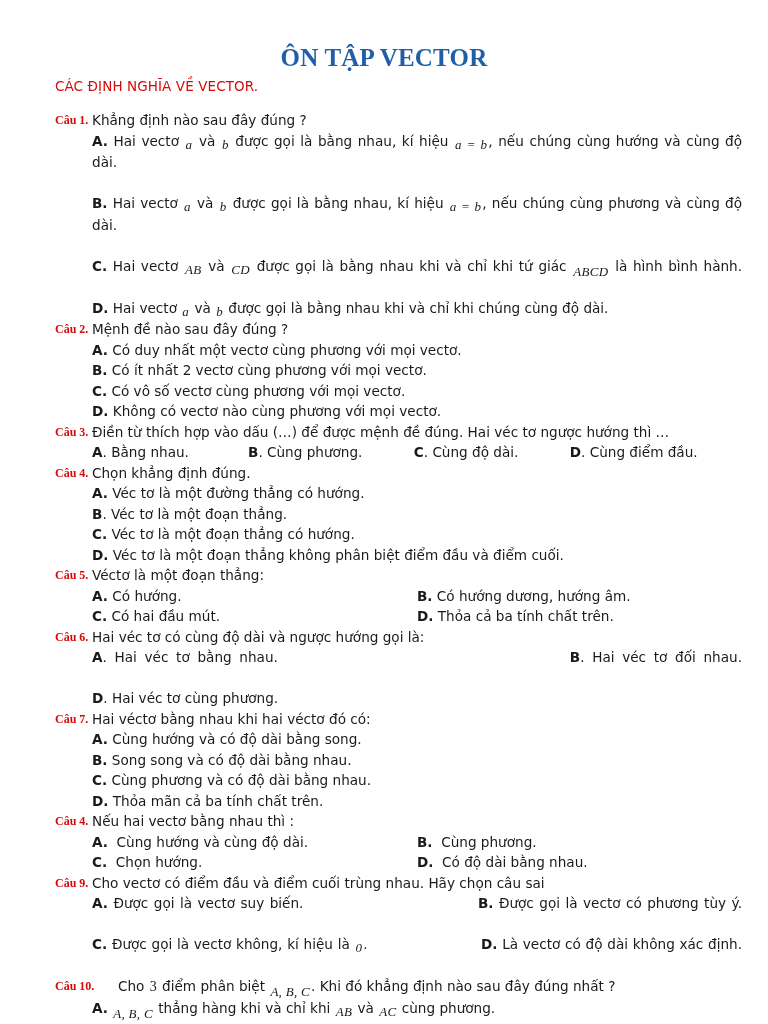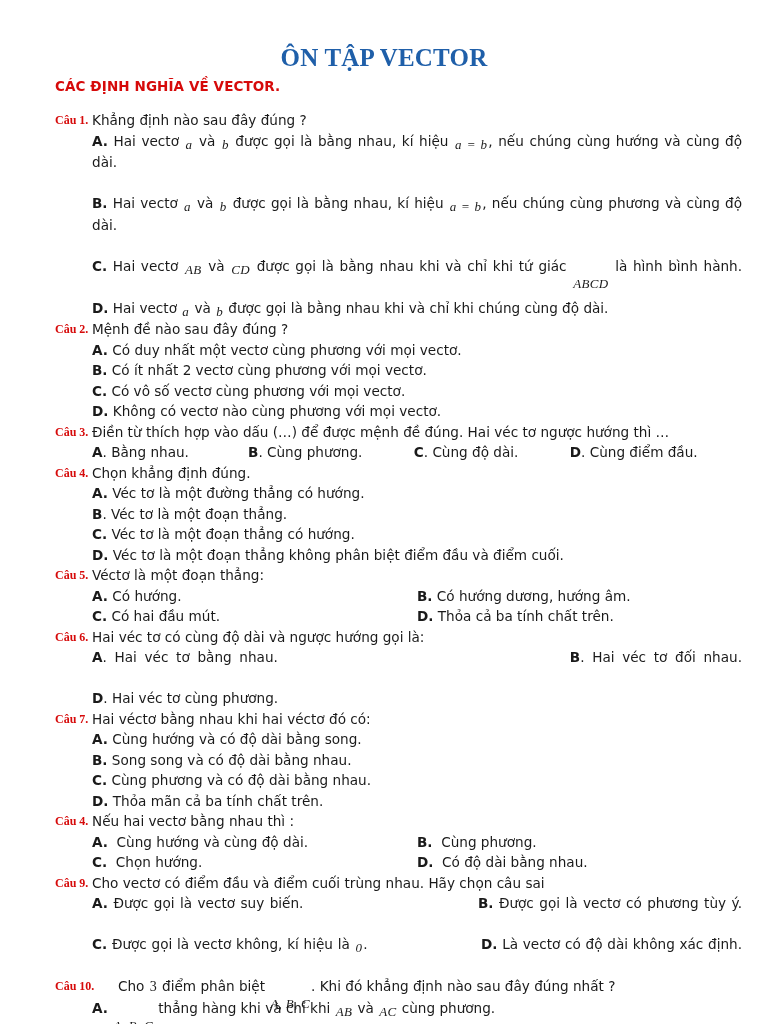--- a/index.html
+++ b/index.html
@@ -29,21 +29,21 @@
     font-family: "Liberation Serif", "DejaVu Serif", serif;
     font-weight: bold;
     font-size: 25px;
     line-height: 1.05;
     color: #1f5fa9;
     letter-spacing: 0.2px;
     margin: 0 0 7px 0;
   }
   .section-heading {
     font-family: "DejaVu Sans", sans-serif;
-    font-weight: bold;
+    font-weight: normal;
     font-size: 13.5px;
     color: #d60a0a;
     letter-spacing: 0.1px;
     margin: 0 0 16px 29px;
   }
 
   
   .q {
     display: flex;
     align-items: flex-start;
@@ -112,21 +112,21 @@
   .math {
     font-family: "Liberation Serif", "DejaVu Serif", serif;
     font-style: italic;
     font-size: 13px;
     position: relative;
     top: 3px;
     padding: 0 1px;
     letter-spacing: 0.3px;
   }
   .math.up {
-    top: 17px;
+    top: 5px;
     font-style: italic;
   }
   .math-num {
     font-family: "Liberation Serif", "DejaVu Serif", serif;
     font-style: normal;
     font-size: 14px;
     padding: 0 1px;
   }
 </style>
 </head>

